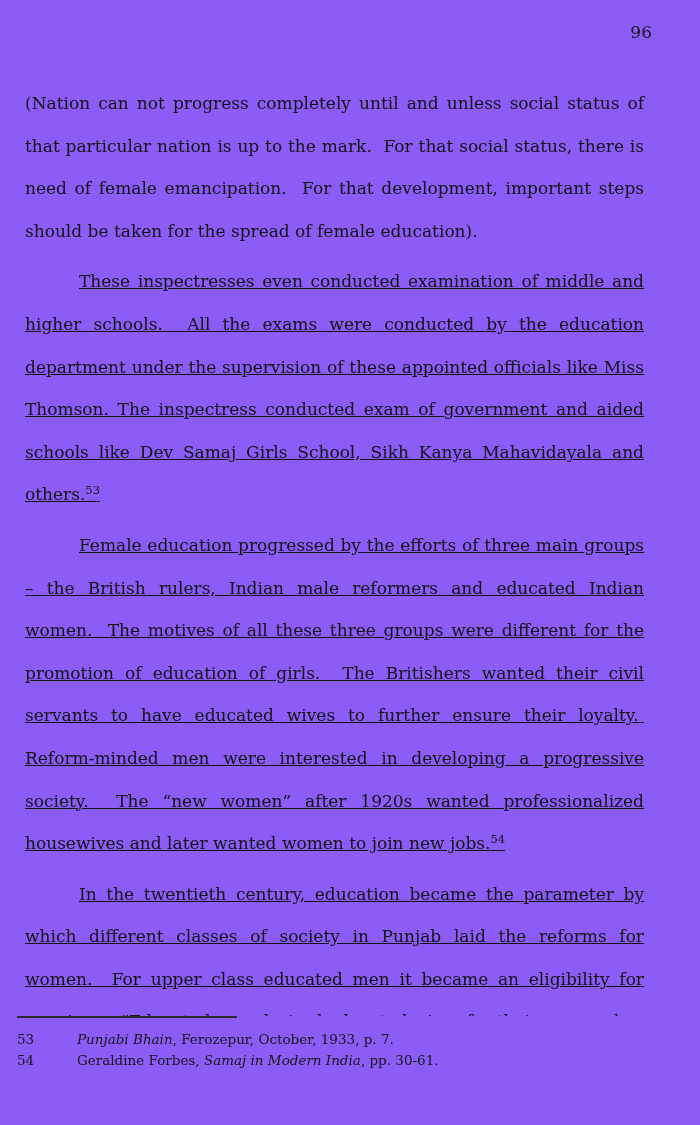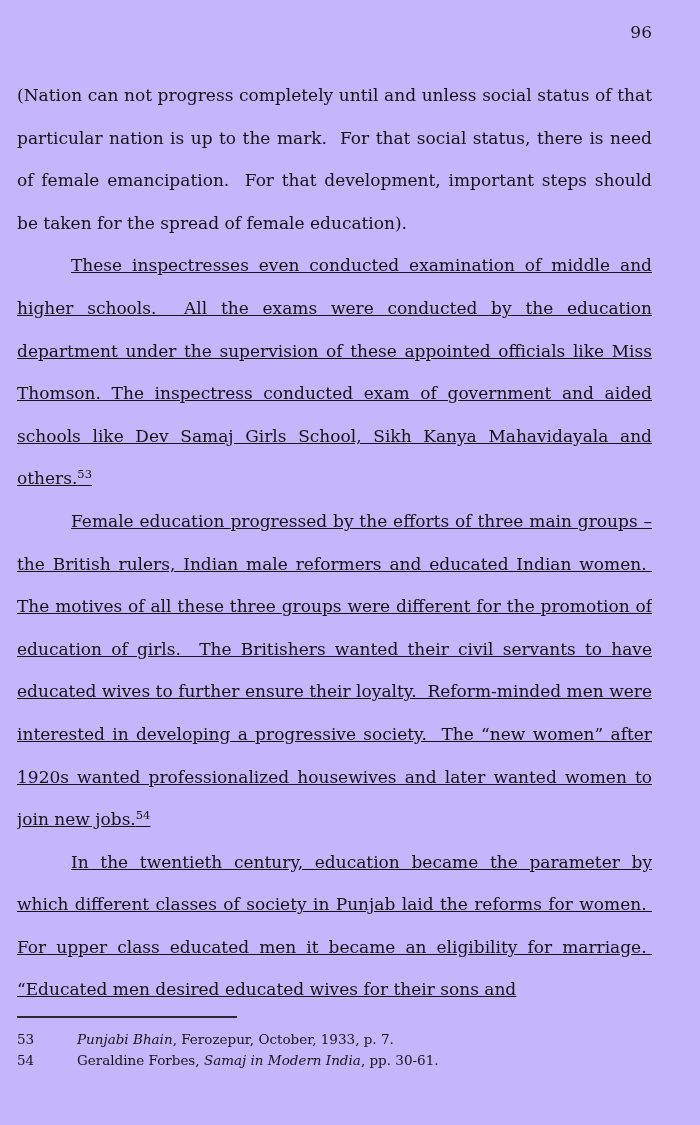--- a/index.html
+++ b/index.html
@@ -4,21 +4,21 @@
 <style>
   html, body {
     margin: 0;
     padding: 0;
     background: #fdfdfd;
   }
   .page {
     position: relative;
     width: 700px;
     height: 1125px;
-    background: #c4b5fd;
+    background: #8b5cf6;
     font-family: "DejaVu Serif", "Liberation Serif", serif;
     color: #141414;
     overflow: hidden;
   }
   .page-number {
     position: absolute;
     top: 22px;
     right: 48px;
     font-size: 17px;
     line-height: 20px;
@@ -29,21 +29,21 @@
     top: 74px;
     left: 17px;
     right: 48px;
     height: 942px;
     overflow: hidden;
     font-size: 17px;
     line-height: 42.6px;
     text-align: justify;
     color: #141414;
   }
-  .para { margin: 0; }
+  .para { margin: 8px; }
   .para.indent { text-indent: 54px; text-decoration: underline; }
   .body-text sup {
     font-size: 11.5px;
     line-height: 0;
     position: relative;
     top: -6px;
     vertical-align: baseline;
   }
   .footnotes {
     position: absolute;

